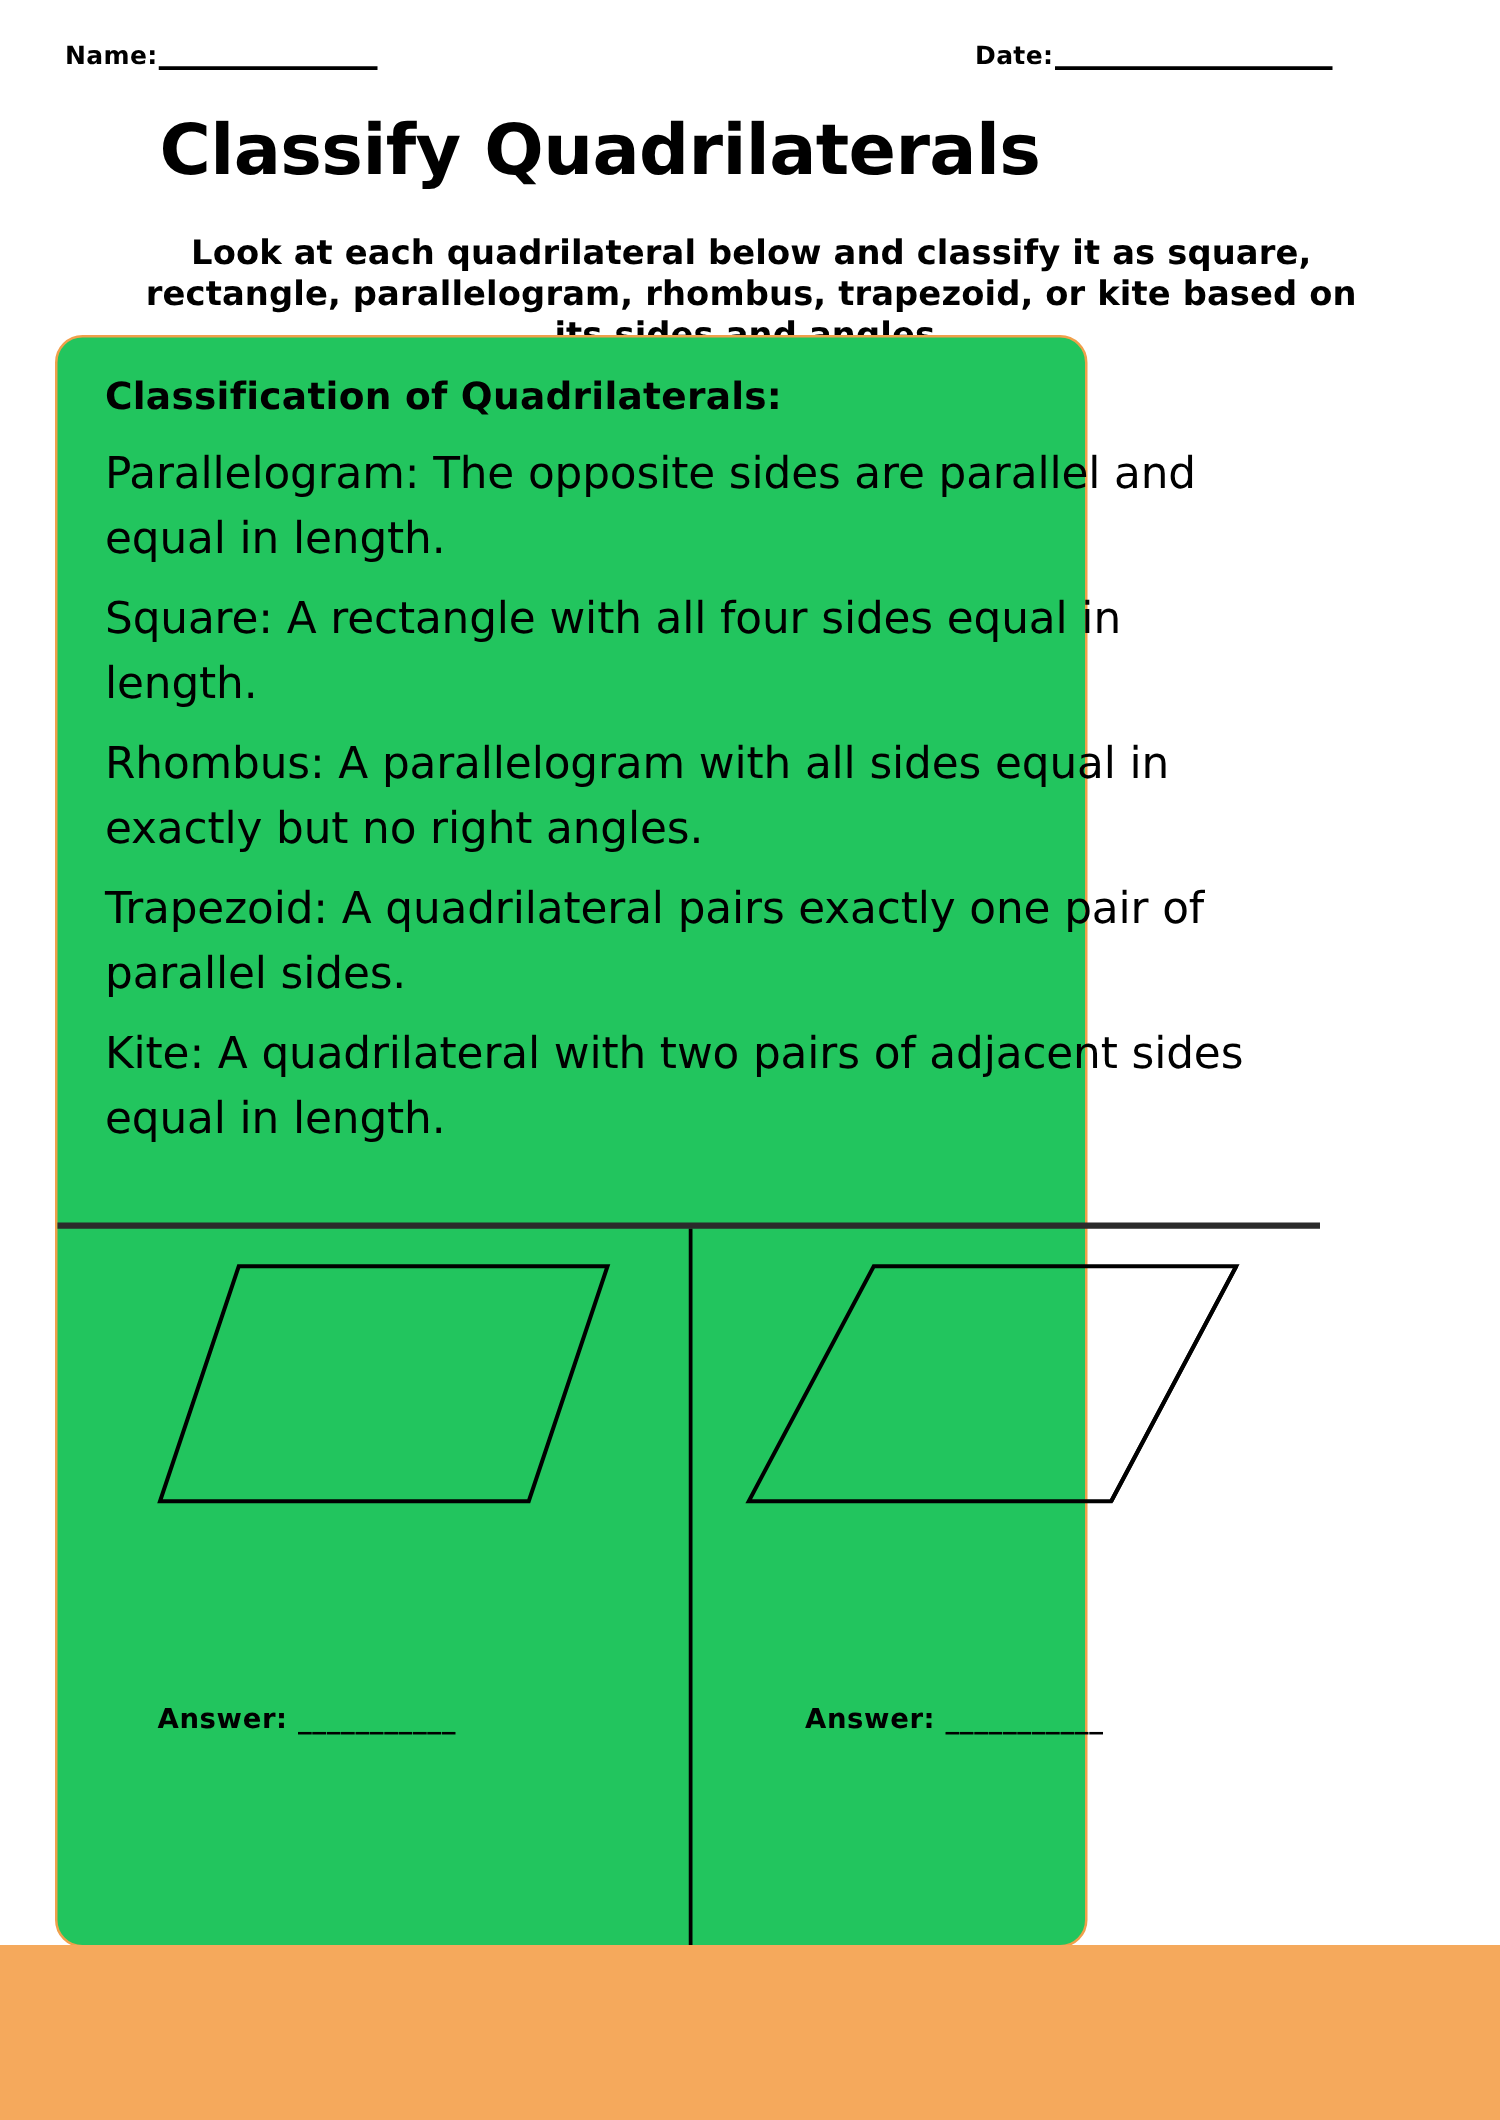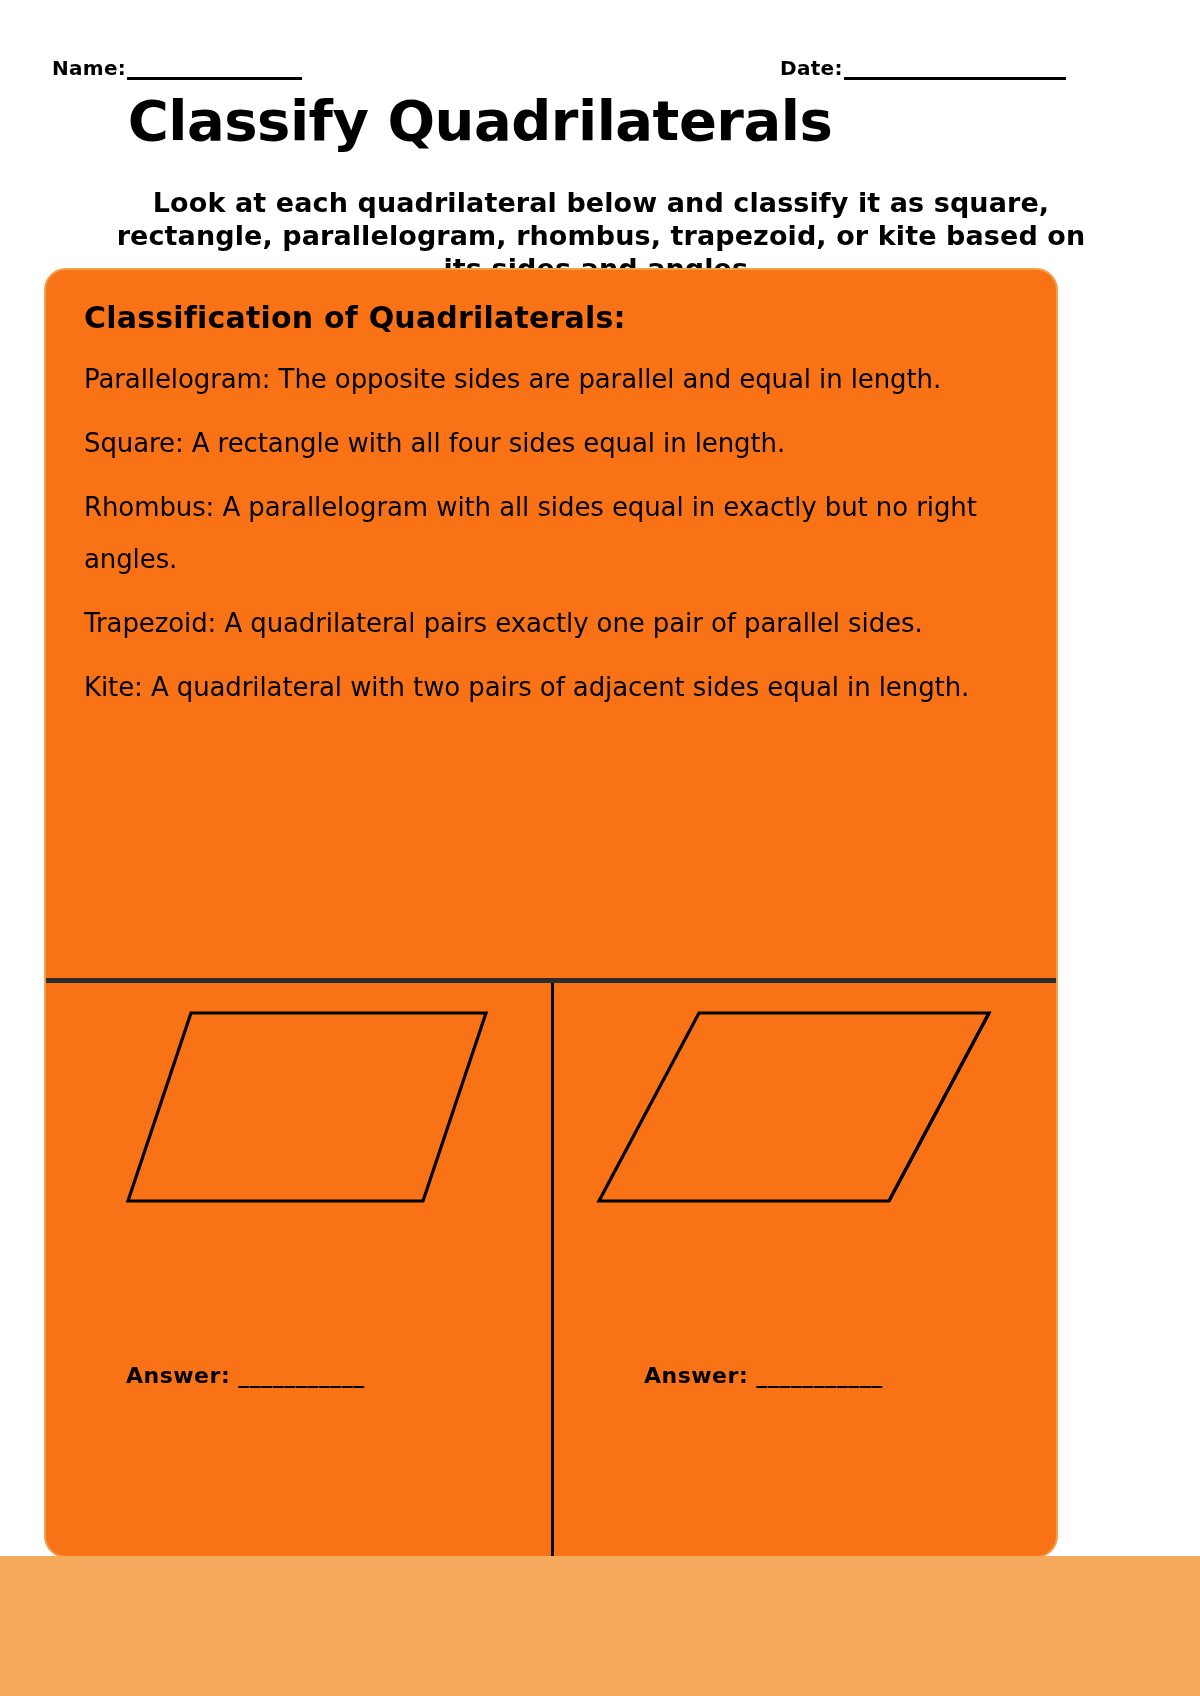--- a/index.html
+++ b/index.html
@@ -26,21 +26,21 @@
   .field {
     position: absolute;
     display: flex;
     align-items: flex-end;
     font-family: "DejaVu Sans", sans-serif;
     font-weight: bold;
     font-size: 20px;
     letter-spacing: 0.3px;
     color: #000;
   }
-  .field .lbl { white-space: nowrap; margin-top: 24px; }
+  .field .lbl { white-space: nowrap; }
   .field .rule {
     display: inline-block;
     border-bottom: 3px solid #000;
     margin-left: 1px;
     height: 17px;
   }
   #name-field { left: 52px; }
   #name-field .rule { width: 175px; }
   #date-field { left: 780px; }
   #date-field .rule { width: 222px; }
@@ -72,46 +72,46 @@
     line-height: 33px;
     letter-spacing: 0.1px;
     color: #000;
   }
 
   
   #content-panel {
     position: absolute;
     top: 268px;
     left: 44px;
-    width: 1014px;
+    width: 826px;
     height: 1290px;
     border: 2px solid #f0a04b;
     border-radius: 22px;
     box-sizing: border-box;
-    background: #f97316;
+    background: #22c55e;
   }
 
   
   #definitions {
     position: absolute;
     top: 30px;
     left: 38px;
     width: 940px;
   }
   #definitions-heading {
     font-family: "DejaVu Sans", sans-serif;
     font-weight: bold;
     font-size: 30px;
     color: #000;
     margin: 0 0 18px 0;
     letter-spacing: 0.2px;
   }
   .definition {
     font-family: "DejaVu Sans", sans-serif;
-    font-size: 26px;
+    font-size: 35px;
     line-height: 52px;
     color: #000;
     margin: 0 0 12px 0;
     letter-spacing: -0.1px;
   }
 
   
   #problems-separator {
     position: absolute;
     left: 0;

